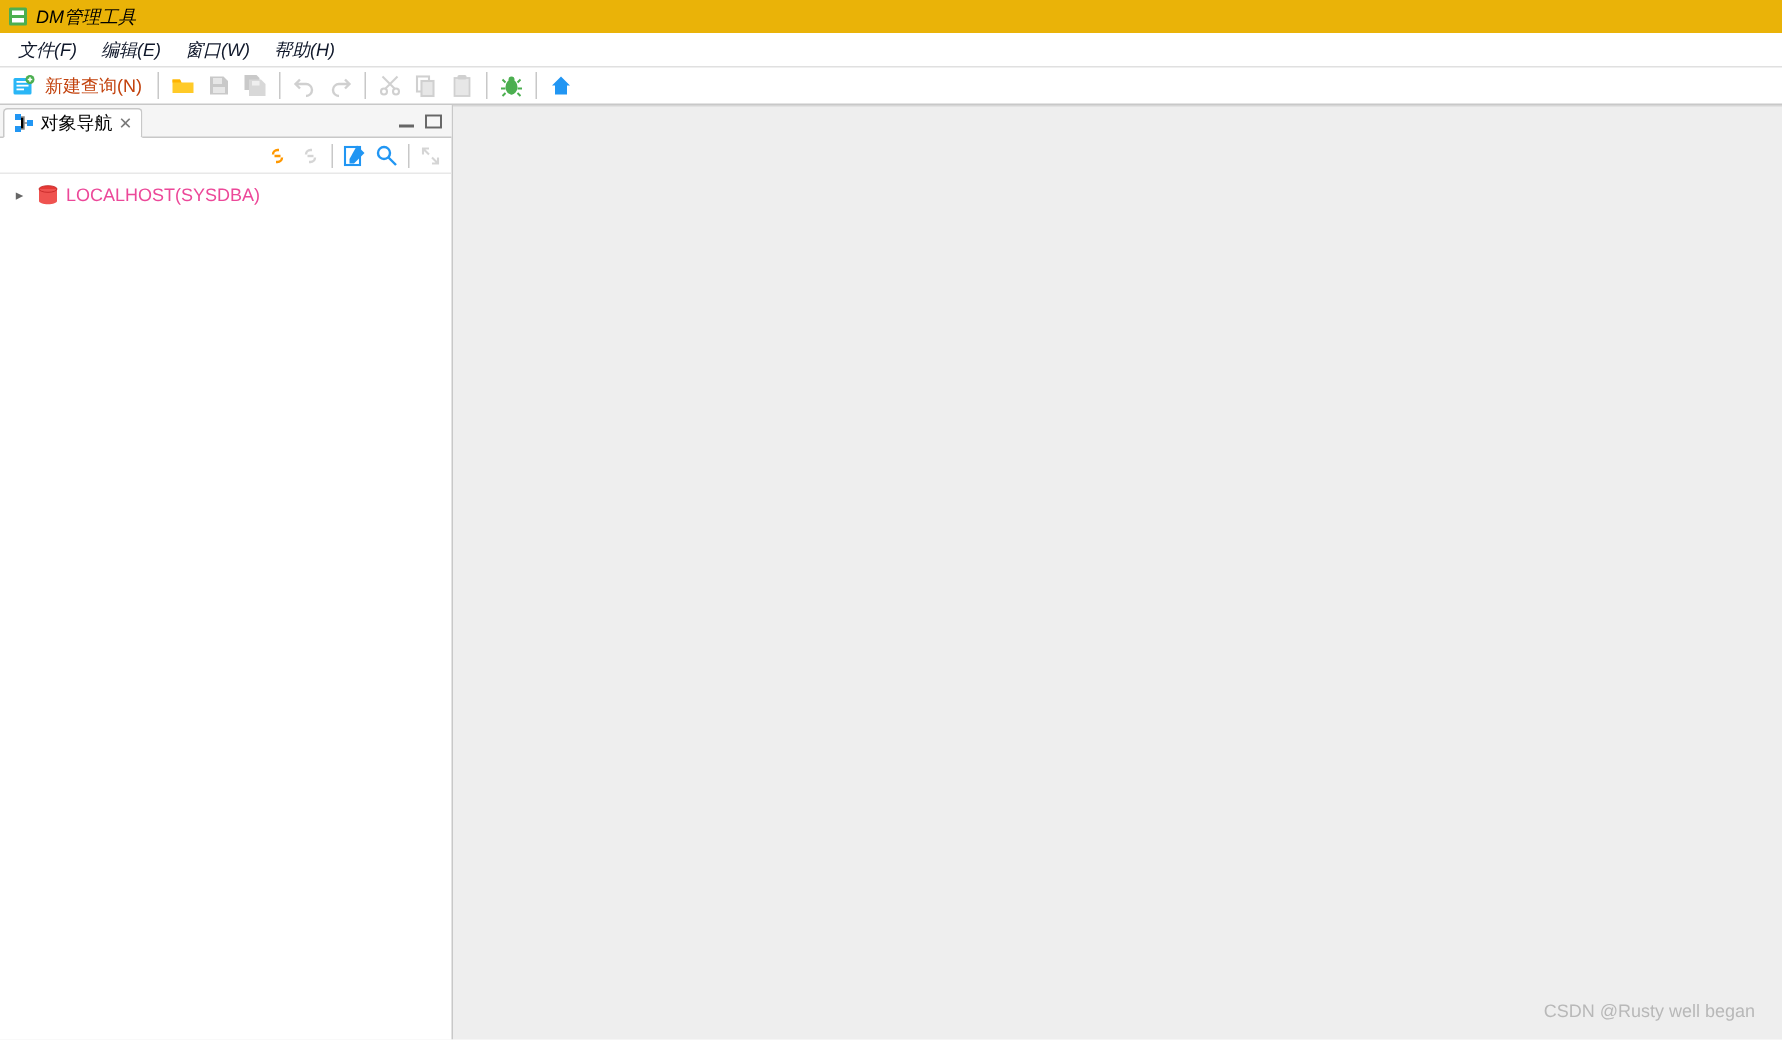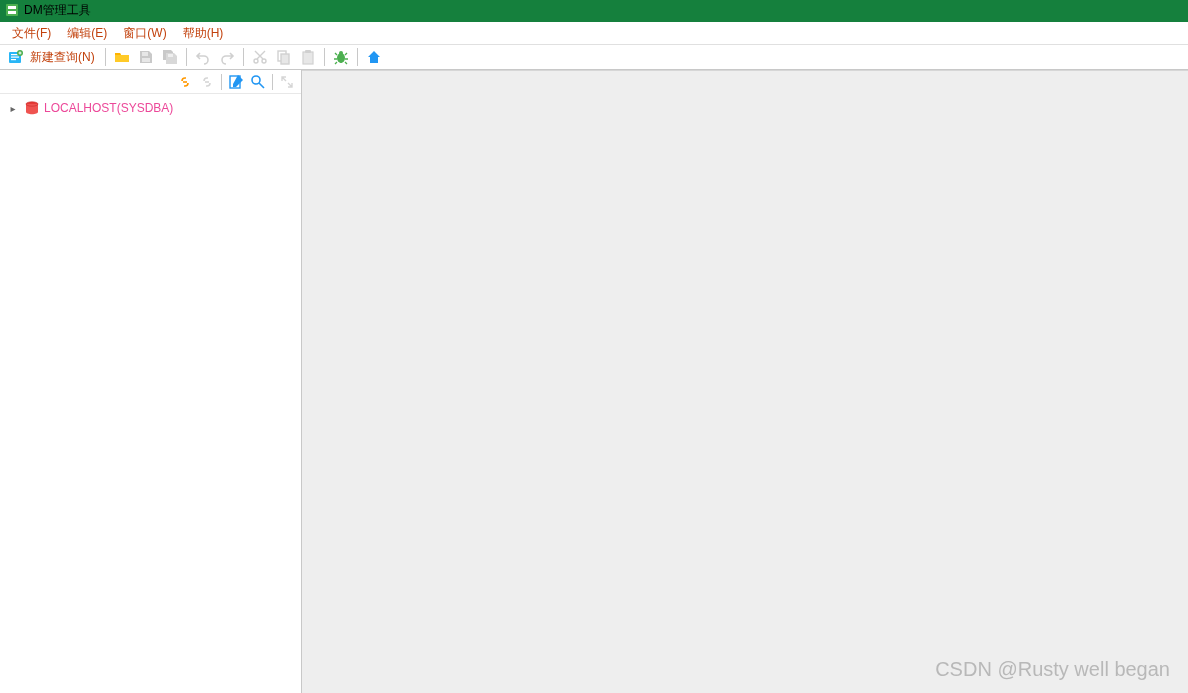--- a/index.html
+++ b/index.html
@@ -7,37 +7,40 @@
       font-family: "Microsoft YaHei", "SimSun", Arial, sans-serif;
       font-size: 12px;
       background: #ffffff;
       width: 1188px;
       height: 693px;
       overflow: hidden;
       position: relative;
     }
     .title-bar {
       display: flex;
+      align-items: center;
       height: 22px;
       padding: 2px 4px;
-      background: #15803d;
+      background: #eab308;
+      font-style: italic;
     }
     .title-bar .app-icon { width: 16px; height: 16px; margin-right: 4px; display:flex;align-items:center;justify-content:center;}
     .title-bar .title-text { font-size: 12px; color: #000; }
     .menu-bar {
       display: flex;
       align-items: center;
       height: 22px;
       padding: 0 4px;
       background: #ffffff;
     }
     .menu-item {
       padding: 2px 8px;
       cursor: pointer;
-      color: #c2410c;
+      color: #0f172a;
+      font-style: italic;
     }
     .toolbar {
       display: flex;
       align-items: center;
       height: 26px;
       padding: 1px 4px;
       background: #ffffff;
       border-top: 1px solid #e0e0e0;
       border-bottom: 1px solid #c8c8c8;
     }
@@ -150,21 +153,21 @@
     .main-area {
       flex: 1;
       background: #eeeeee;
       border-top: 1px solid #d6d6d6;
     }
     .watermark {
       position: absolute;
       bottom: 12px;
       right: 18px;
       color: #b8b8b8;
-      font-size: 20px;
+      font-size: 12px;
       font-family: Arial, sans-serif;
       pointer-events: none;
     }
     svg { display:block; }
   </style>
 </head>
 <body>
 
 <div class="title-bar">
   <span class="app-icon">
@@ -259,20 +262,46 @@
   <div class="tb-sep"></div>
   <div class="tb-btn">
     <svg width="16" height="16" viewBox="0 0 16 16">
         <path d="M8 2L2 8h2v6h8V8h2z" fill="#2196f3"></path>
       </svg>
   </div>
 </div>
 
 <div class="workspace">
   <div class="sidebar">
+    <div class="tab-strip">
+      <div class="view-tab">
+        <span class="tab-icon">
+          <svg width="14" height="14" viewBox="0 0 14 14">
+              <rect x="1" y="1" width="4" height="4" fill="#2196f3"></rect>
+              <rect x="1" y="9" width="4" height="4" fill="#2196f3"></rect>
+              <rect x="9" y="5" width="4" height="4" fill="#2196f3"></rect>
+              <path d="M5 3h2v8H5M7 7h2" stroke="#888" stroke-width="1"></path>
+            </svg>
+        </span>
+        <span>对象导航</span>
+        <span class="tab-close">✕</span>
+      </div>
+      <div class="tab-strip-controls">
+        <div class="tab-ctrl">
+          <svg width="12" height="10" viewBox="0 0 12 10">
+              <rect x="1" y="7" width="10" height="2" fill="#666"></rect>
+            </svg>
+        </div>
+        <div class="tab-ctrl">
+          <svg width="12" height="10" viewBox="0 0 12 10">
+              <rect x="1" y="1" width="10" height="8" fill="none" stroke="#666" stroke-width="1.3"></rect>
+            </svg>
+        </div>
+      </div>
+    </div>
 
     <div class="sidebar-toolbar">
       <div class="mini-btn">
         <svg width="16" height="16" viewBox="0 0 16 16">
             <path d="M5 7a3 3 0 013-3h1M11 9a3 3 0 01-3 3H7" stroke="#ff9800" stroke-width="1.6" fill="none"></path>
             <path d="M6 8h4" stroke="#ff9800" stroke-width="1.6"></path>
           </svg>
       </div>
       <div class="mini-btn disabled">
         <svg width="16" height="16" viewBox="0 0 16 16">

